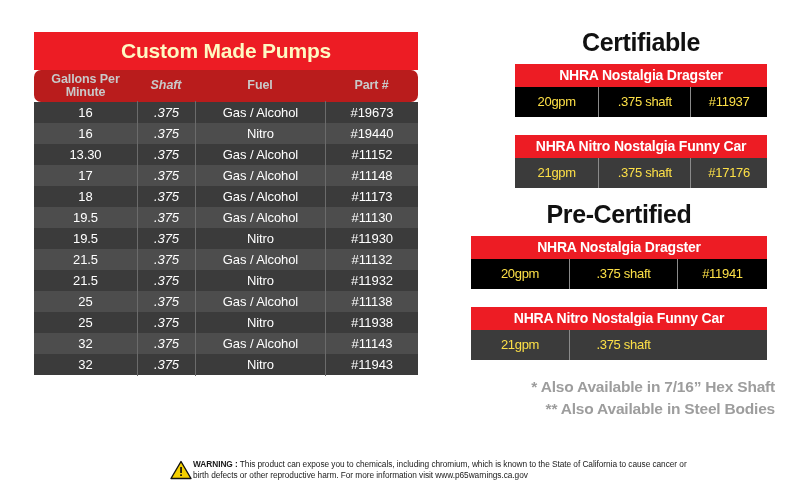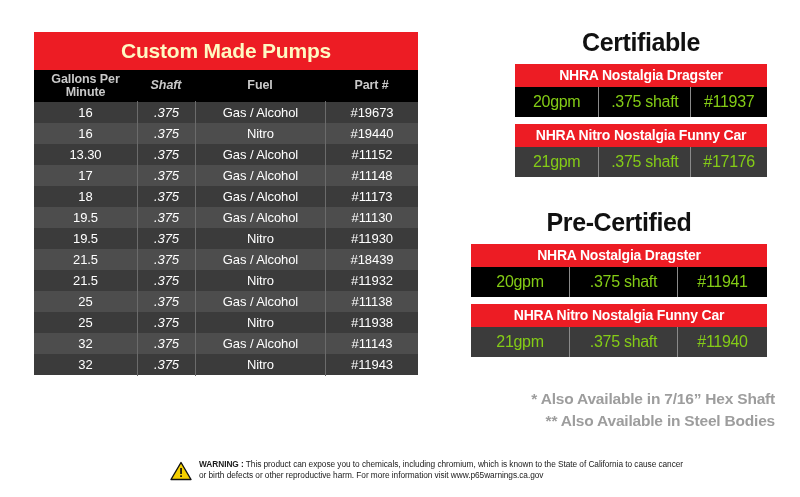--- a/index.html
+++ b/index.html
@@ -29,23 +29,24 @@
     color: #fef9c3;
     text-align: center;
     font-size: 21px;
     font-weight: bold;
     letter-spacing: -0.2px;
     height: 38px;
     line-height: 38px;
   }
   .lt-head {
     display: flex;
-    background: #000000;
+    background: #b91c1c;
     height: 32px;
     align-items: center;
+    border-radius: 7px;
   }
   .lt-head > div {
     color: #c9c9c9;
     font-size: 12.5px;
     font-weight: bold;
     text-align: center;
     line-height: 1.05;
     letter-spacing: -0.1px;
   }
   .lt-row {
@@ -65,81 +66,81 @@
   }
   .lt-row > div + div { border-left: 1px solid #6b6b6b; }
   .c-gpm   { width: 103px; }
   .c-shaft { width: 58px; font-style: italic; }
   .c-fuel  { width: 130px; }
   .c-part  { width: 93px; }
 
   
   .rp { position: absolute; left: 471px; width: 296px; }
   #panel-certifiable  { top: 28px; padding-left: 44px; }
-  #panel-precertified { top: 208px; }
+  #panel-precertified { top: 200px; }
 
   .rp-title {
     text-align: center;
     color: #111111;
     font-size: 25px;
     font-weight: bold;
     letter-spacing: -0.4px;
     margin-bottom: 7px;
   }
-  .rp-group { margin-bottom: 7px; }
+  .rp-group { margin-bottom: 18px; }
   .rp-banner {
     background: #ed1c24;
     color: #ffffff;
     text-align: center;
     font-size: 14px;
     font-weight: bold;
     letter-spacing: -0.2px;
     height: 23px;
     line-height: 23px;
   }
   .rp-row { display: flex; height: 30px; }
   .rp-row.black { background: #000000; }
   .rp-row.gray  { background: #3b3b3b; }
   .rp-row > div {
-    color: #84cc16;
-    text-align: center;
-    font-size: 16px;
+    color: #fde047;
+    text-align: center;
+    font-size: 13px;
     letter-spacing: -0.3px;
     height: 30px;
     line-height: 30px;
   }
   .rp-row > div + div { border-left: 1px solid #8a8a8a; }
   .r-gpm   { width: 98px; }
   .r-shaft { width: 108px; }
   .r-part  { width: 90px; }
 
   
   #footnotes {
     position: absolute;
     left: 455px;
-    top: 388px;
+    top: 376px;
     width: 320px;
     text-align: right;
   }
   #footnotes div {
     color: #9d9d9d;
     font-size: 15.5px;
     font-weight: bold;
     letter-spacing: -0.2px;
     line-height: 1.45;
   }
 
   
   #warning {
     position: absolute;
     left: 170px;
     top: 459px;
     display: flex;
-    align-items: center;
-    gap: 7px;
+    align-items: flex-start;
+    gap: 1px;
     width: 520px;
   }
   #warning .wtext {
     font-size: 8.3px;
     color: #1a1a1a;
     line-height: 1.38;
     letter-spacing: -0.05px;
   }
   #warning .wtext b { font-weight: bold; }
   .tri { flex: 0 0 auto; margin-top: 1px; }
@@ -197,21 +198,21 @@
         <div class="lt-row odd">
           <div class="c-gpm">19.5</div>
           <div class="c-shaft">.375</div>
           <div class="c-fuel">Nitro</div>
           <div class="c-part">#11930</div>
         </div>
         <div class="lt-row even">
           <div class="c-gpm">21.5</div>
           <div class="c-shaft">.375</div>
           <div class="c-fuel">Gas / Alcohol</div>
-          <div class="c-part">#18439</div>
+          <div class="c-part">#11132</div>
         </div>
         <div class="lt-row odd">
           <div class="c-gpm">21.5</div>
           <div class="c-shaft">.375</div>
           <div class="c-fuel">Nitro</div>
           <div class="c-part">#11932</div>
         </div>
         <div class="lt-row even">
           <div class="c-gpm">25</div>
           <div class="c-shaft">.375</div>
@@ -270,21 +271,20 @@
             <div class="r-gpm">20gpm</div>
             <div class="r-shaft">.375 shaft</div>
             <div class="r-part">#11941</div>
           </div>
         </div>
         <div class="rp-group">
           <div class="rp-banner">NHRA Nitro Nostalgia Funny Car</div>
           <div class="rp-row gray">
             <div class="r-gpm">21gpm</div>
             <div class="r-shaft">.375 shaft</div>
-            <div class="r-part">#11940</div>
           </div>
         </div>
       </div>
   </div>
 
   <div id="footnotes">
     <div>* Also Available in 7/16” Hex Shaft</div>
     <div>** Also Available in Steel Bodies</div>
   </div>
 

